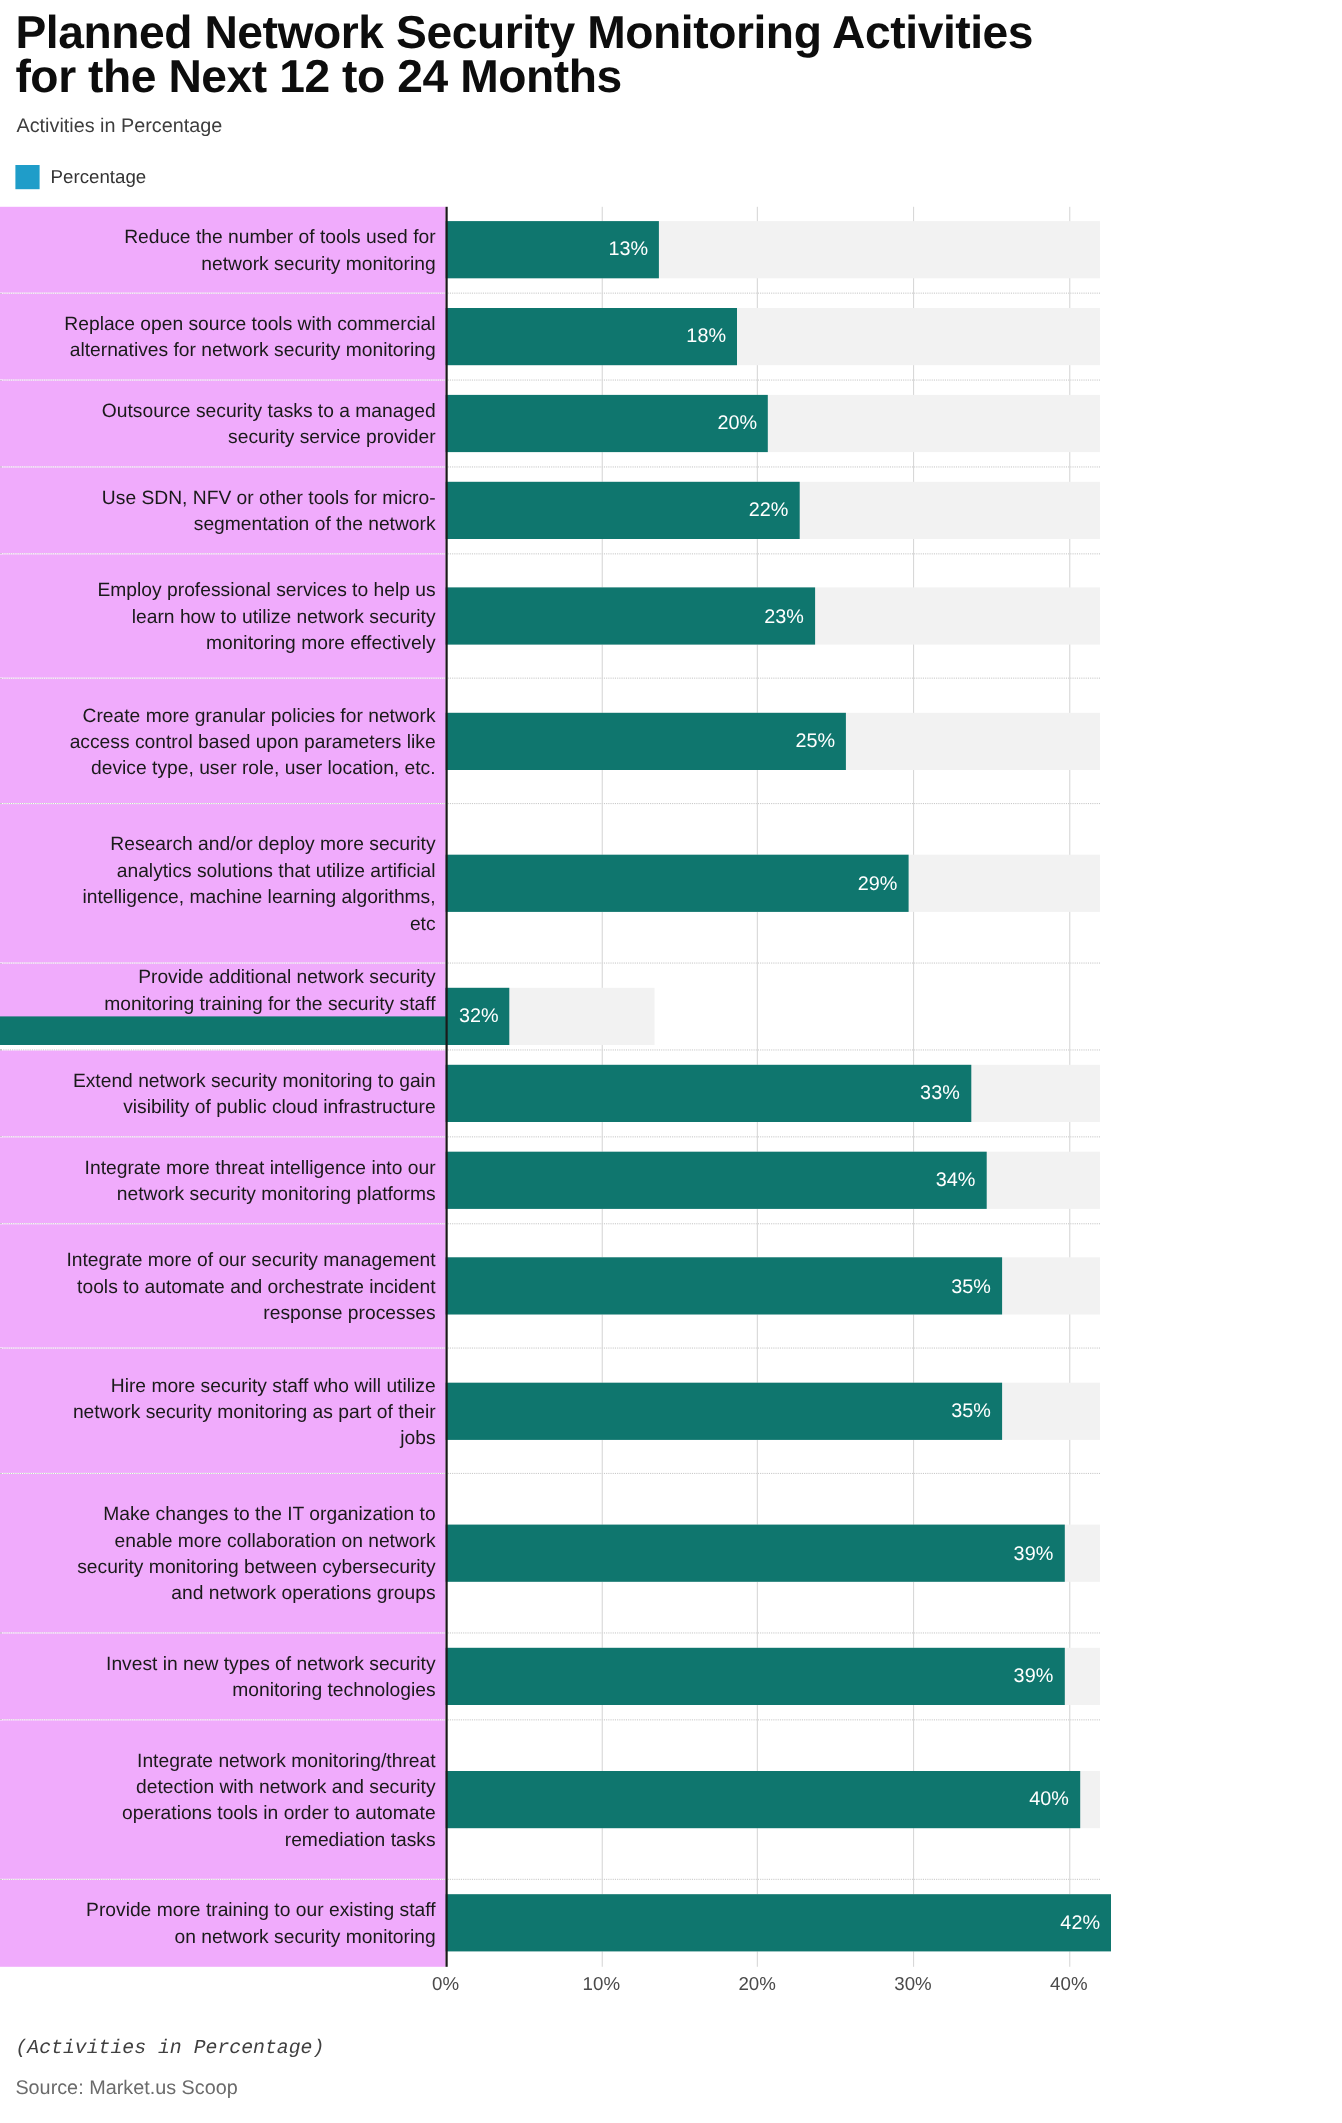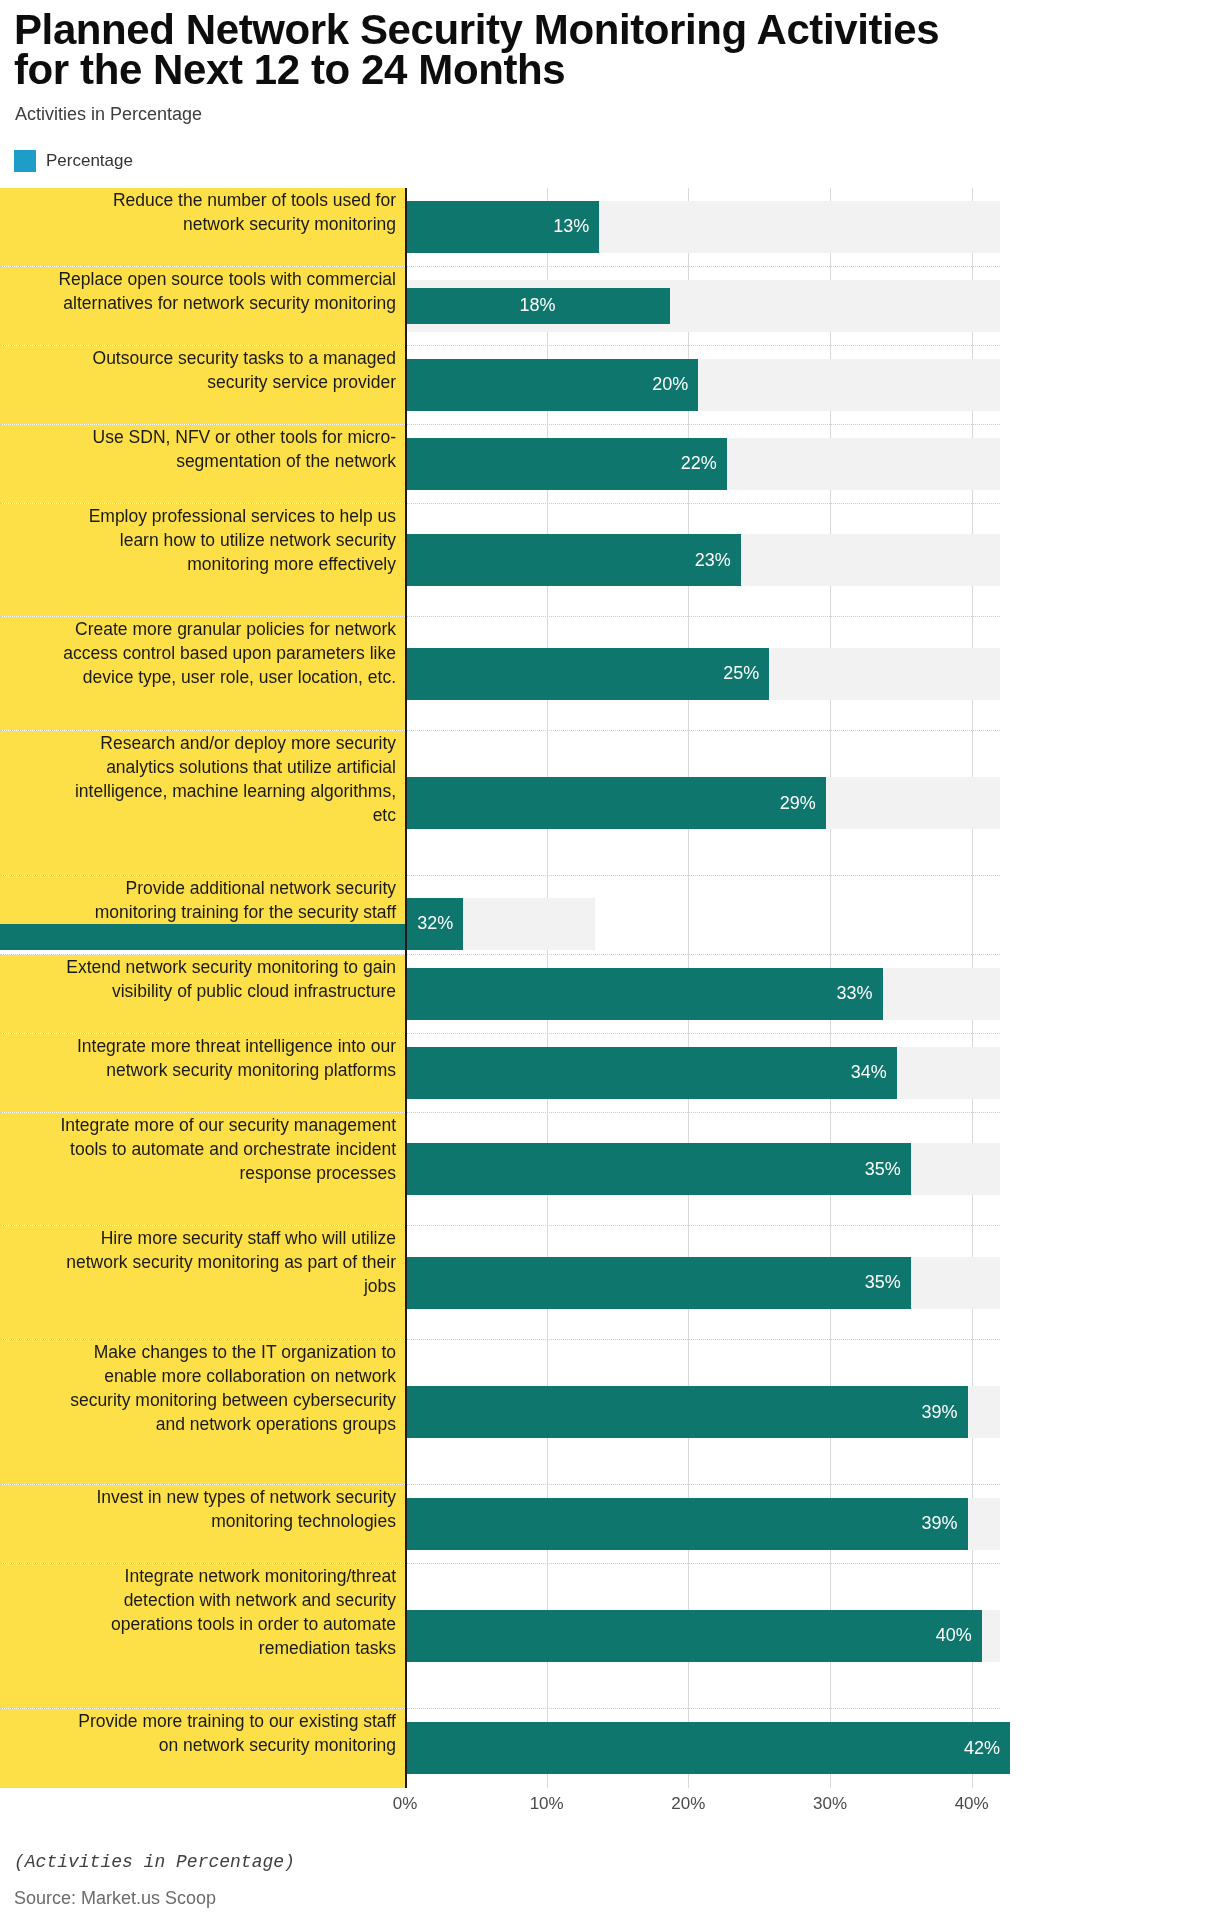--- a/index.html
+++ b/index.html
@@ -86,27 +86,27 @@
     box-sizing: border-box;
     border-bottom: 1px dotted #c9c9c9;
   }
   .row:last-child { border-bottom: none; }
 
   .cat-label {
     width: 405px;
     box-sizing: border-box;
     padding: 0 9px 0 3px;
     display: flex;
-    align-items: flex-start;
+    align-items: center;
     justify-content: flex-end;
     text-align: right;
     font-size: 17.5px;
     line-height: 24px;
     color: #1a1a1a;
-    background: #fde047;
+    background: #f0abfc;
     position: relative;
     z-index: 3;
   }
   .cat-label span { display: block; }
 
   .bar-cell {
     position: relative;
     width: 595px;
     box-sizing: border-box;
     z-index: 2;
@@ -240,21 +240,21 @@
         </div>
         <div class="row" style="height: 78.9723px;">
           <div class="cat-label">
             <div>
               <span>Replace open source tools with commercial</span>
               <span>alternatives for network security monitoring</span>
             </div>
           </div>
           <div class="bar-cell">
             <div class="track" style="width: 595px; height: 52px;"></div>
-            <div class="bar" style="width: 255px; height: 36px; justify-content: center;">
+            <div class="bar" style="width: 255px; height: 52px;">
               <span class="bar-value">18%</span>
             </div>
           </div>
         </div>
         <div class="row" style="height: 78.9723px;">
           <div class="cat-label">
             <div>
               <span>Outsource security tasks to a managed</span>
               <span>security service provider</span>
             </div>

